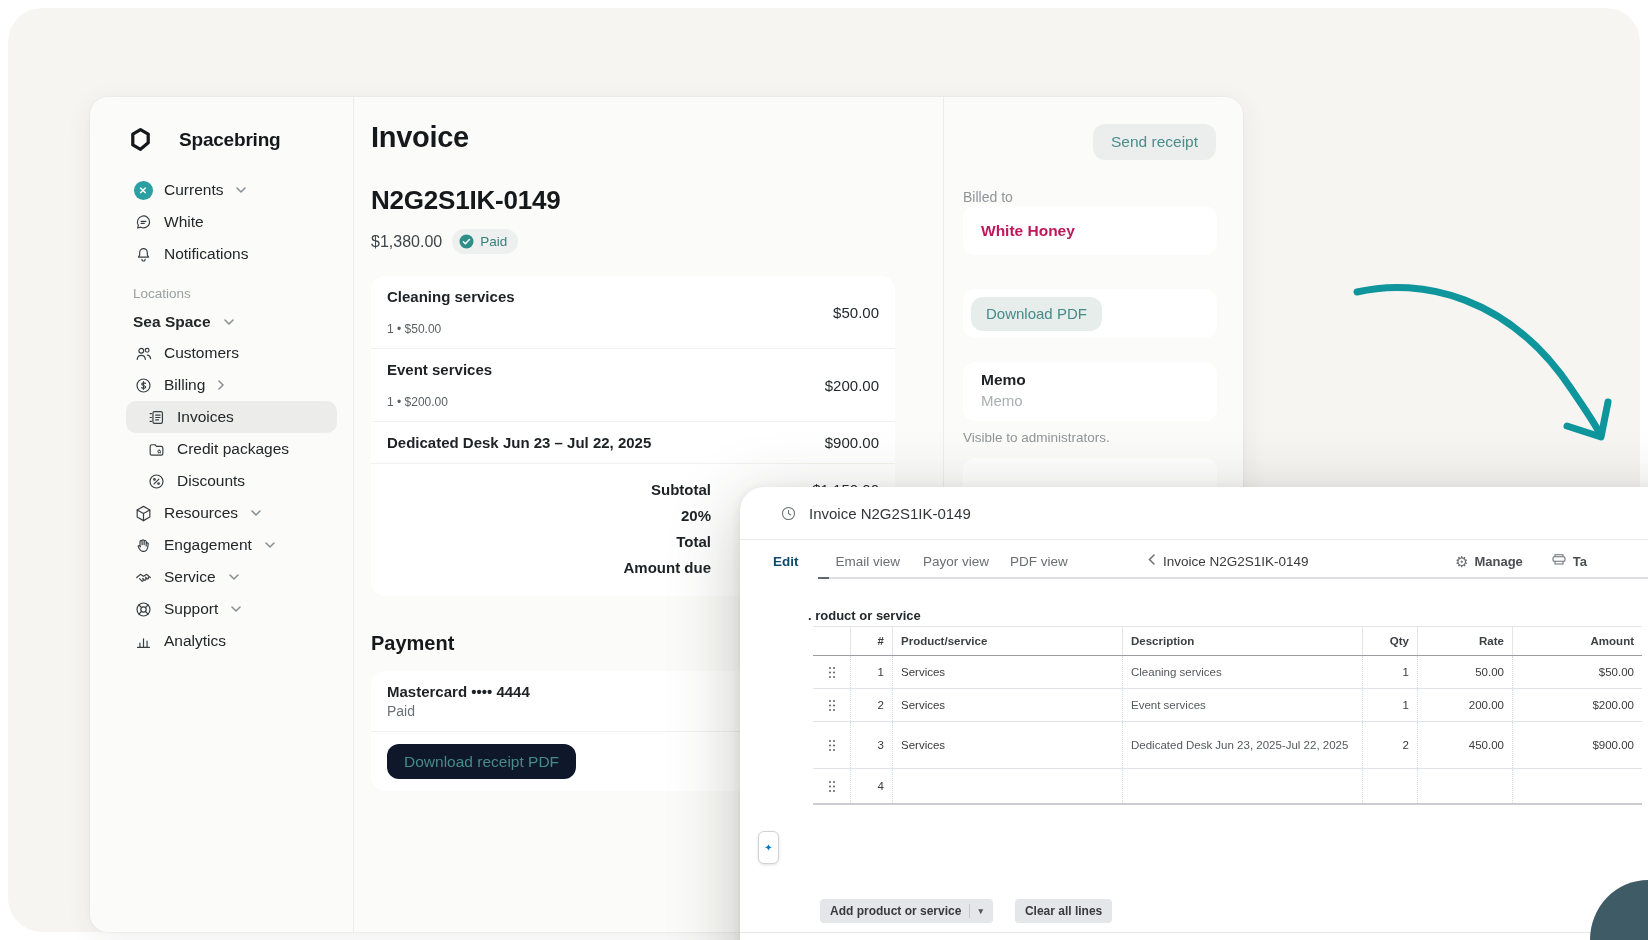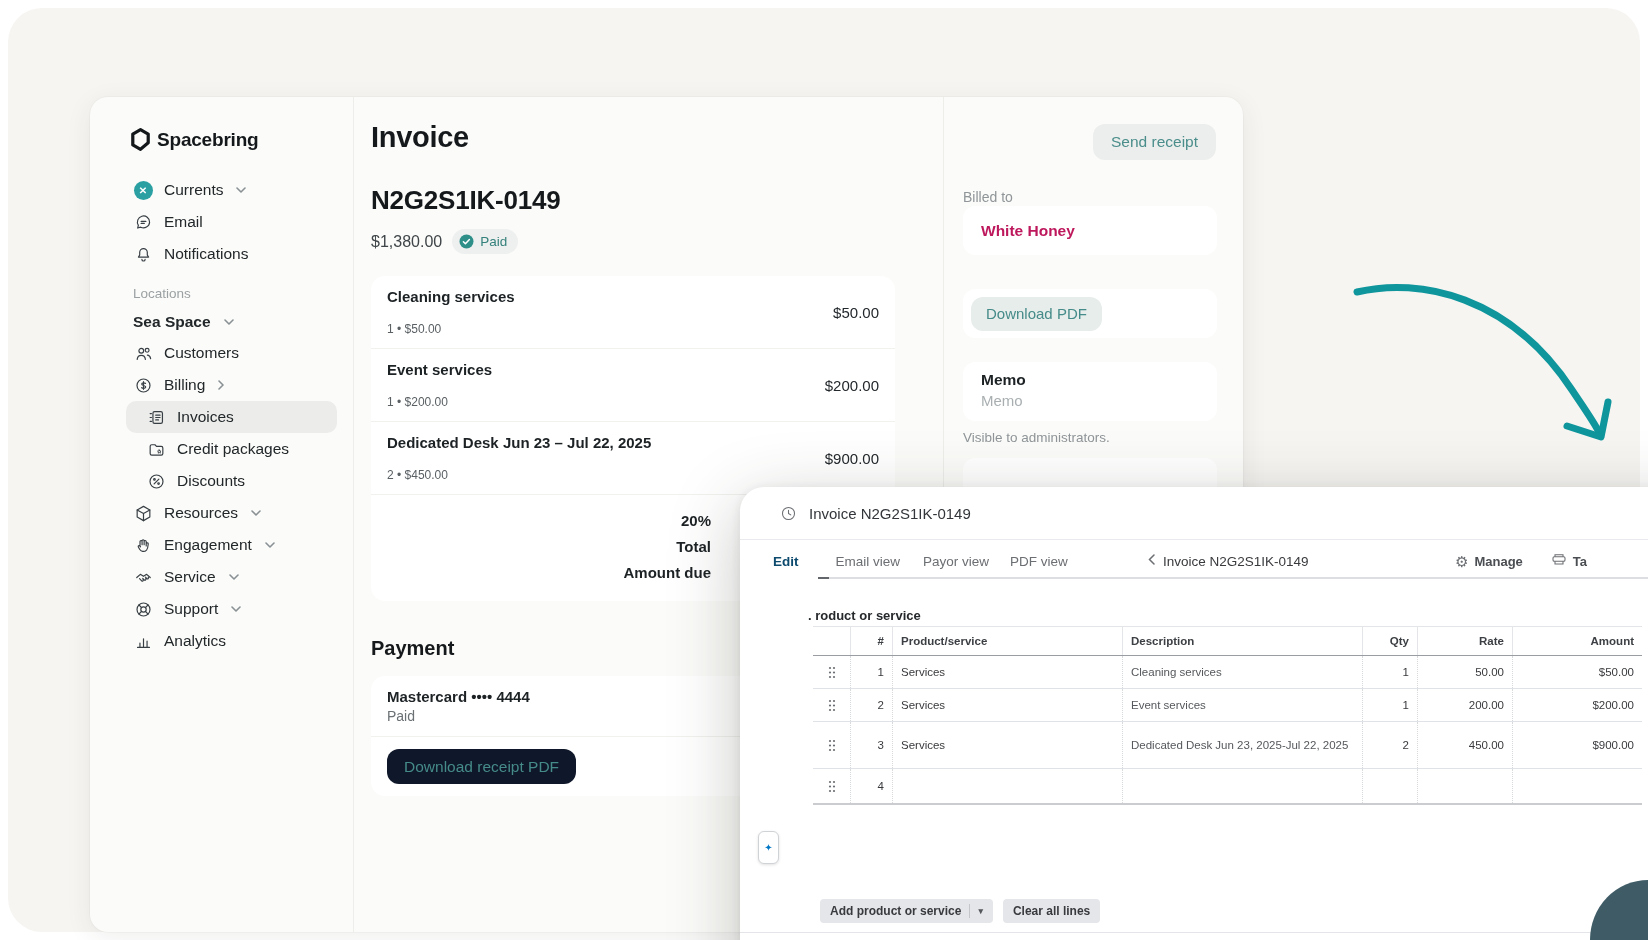--- a/index.html
+++ b/index.html
@@ -9,21 +9,21 @@
   .stage{position:absolute;inset:0;overflow:hidden}
   .bg-panel{position:absolute;inset:8px;border-radius:34px;background:#f6f5f2}
 
   
   .app-card{position:absolute;left:90px;top:97px;width:1153px;height:835px;
     background:#fbfbf9;border-radius:18px;overflow:hidden;z-index:2;
     box-shadow:0 6px 26px rgba(45,45,38,.08),0 0 0 1px rgba(0,0,0,.025)}
 
   
   .sidebar{position:absolute;left:0;top:0;width:263px;height:100%;border-right:1px solid #ededea}
-  .logo-row{display:flex;align-items:center;gap:4px;margin:30px 0 0 38px}
+  .logo-row{display:flex;align-items:center;gap:26px;margin:30px 0 0 38px}
   .logo-row svg{display:block}
   .brand{font-size:19px;font-weight:700;letter-spacing:-.2px;color:#14181b}
   .nav{margin-top:22px;padding:0 16px 0 36px}
   .nav-item{height:32px;display:flex;align-items:center;gap:11px;padding:0 7px;border-radius:10px;
     font-size:15.5px;color:#22272a;cursor:pointer}
   .nav-item .ic{width:20px;height:20px;display:flex;align-items:center;justify-content:center;flex:0 0 20px}
   .nav-item svg{stroke:#383f44;fill:none;stroke-width:1.5;stroke-linecap:round;stroke-linejoin:round}
   .chev{margin-left:2px;display:flex}
   .chev svg{stroke:#8a9194;stroke-width:1.6}
   .nav-label{font-size:13.5px;color:#9ba1a3;margin:16px 0 6px 7px}
@@ -104,21 +104,21 @@
   .qb-row.qb-head{min-height:28px;border-bottom:1px solid #9a9da1}
   .qb-cell{padding:4px 8px;font-size:11.5px;color:#393a3d;border-left:1px dotted #d7dadd;min-height:18px;
     display:flex;align-items:center;align-self:stretch;box-sizing:border-box}
   .qb-row > .qb-cell:first-child{border-left:none;justify-content:center}
   .qb-head .qb-cell{font-weight:700;color:#3c3f43;border-left:1px solid #e3e5e8}
   .num,.qty,.rate,.amt{justify-content:flex-end;text-align:right}
   .desc{color:#55585c;line-height:14px}
   .qb-row.tail{border-bottom:2px solid #caccd0;min-height:34px}
   .drag{display:flex;align-items:center;justify-content:center;cursor:grab}
 
-  .qb-actions{position:absolute;left:80px;top:317px;display:flex;gap:10px;align-items:center}
+  .qb-actions{position:absolute;left:80px;top:317px;display:flex;gap:22px;align-items:center}
   .qb-btn{display:inline-flex;align-items:center;background:#e4e6e9;border-radius:4px;height:24px;
     padding:0 10px;font-size:12px;font-weight:700;color:#393a3d;cursor:pointer}
   .qb-btn .split{width:1px;height:14px;background:#c3c6ca;margin:0 8px}
   .qb-btn .dd{font-size:9px;color:#54575b}
   .qb-div{position:absolute;left:0;right:0;top:350px;border-top:1px solid #e3e5e8}
 
   .feedback-tab{position:absolute;left:18px;top:344px;width:19px;height:31px;background:#fff;
     border:1px solid #d0d3d6;border-radius:6px;display:flex;align-items:center;justify-content:center;
     color:#0077c5;font-size:10px;cursor:pointer;box-shadow:0 1px 3px rgba(0,0,0,.12)}
 
@@ -155,21 +155,21 @@
               </svg>
             </span>
         </div>
         <div class="nav-item">
           <span class="ic">
               <svg width="19" height="19" viewBox="0 0 24 24">
                 <path d="M19.7 11.6a7.7 7.7 0 1 0-14.2 4L4.6 19l3.9-1.1a7.7 7.7 0 0 0 11.2-6.3z"></path>
                 <path d="M9 10.6h6M9 13.2h4"></path>
               </svg>
             </span>
-          <span>Email</span>
+          <span>White</span>
         </div>
         <div class="nav-item">
           <span class="ic">
               <svg width="19" height="19" viewBox="0 0 24 24">
                 <path d="M12 4.5a4.8 4.8 0 0 1 4.8 4.8v3.3l1.6 2.7H5.6l1.6-2.7V9.3A4.8 4.8 0 0 1 12 4.5z"></path>
                 <path d="M10 18.2a2 2 0 0 0 4 0"></path>
               </svg>
             </span>
           <span>Notifications</span>
         </div>
@@ -333,25 +333,28 @@
         <div class="item-row">
           <div class="item-main">
             <div class="item-name">Event services</div>
             <div class="item-detail">1 • $200.00</div>
           </div>
           <div class="item-amount">$200.00</div>
         </div>
         <div class="item-row">
           <div class="item-main">
             <div class="item-name">Dedicated Desk Jun 23 – Jul 22, 2025</div>
-            <div class="item-detail">2 • $450.00</div>
           </div>
           <div class="item-amount">$900.00</div>
         </div>
         <div class="totals">
+          <div class="t-row">
+              <span class="t-label">Subtotal</span>
+              <span class="t-value">$1,150.00</span>
+            </div>
           <div class="t-row">
               <span class="t-label">20%</span>
               <span class="t-value">$230.00</span>
             </div>
           <div class="t-row">
               <span class="t-label">Total</span>
               <span class="t-value"></span>
             </div>
           <div class="t-row">
               <span class="t-label">Amount due</span>

